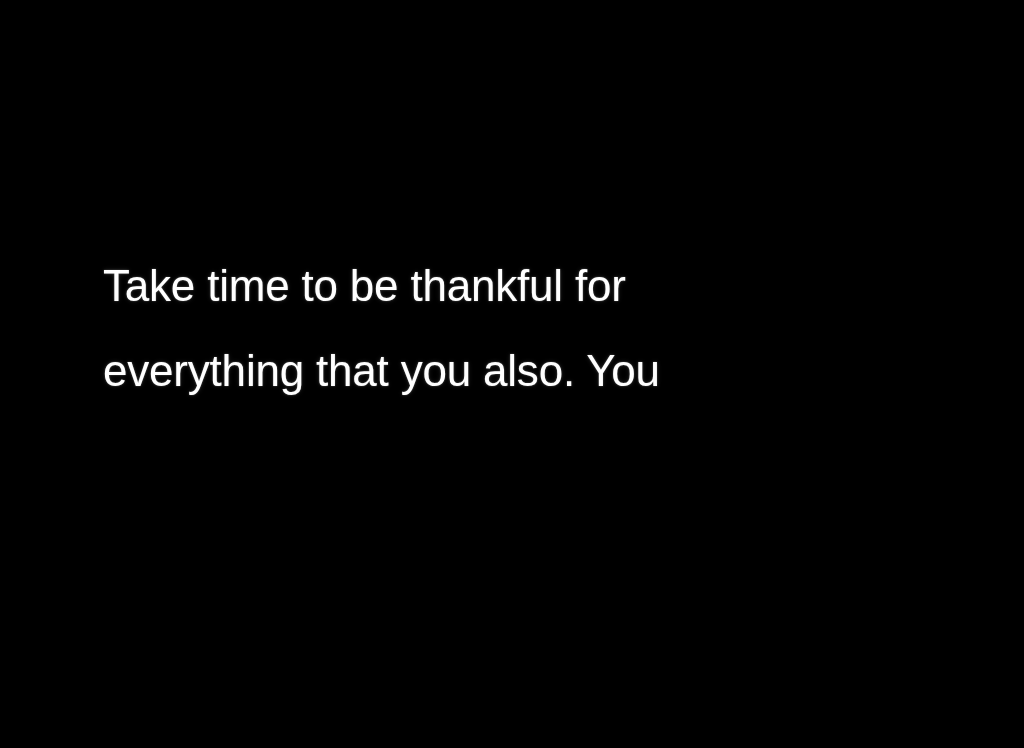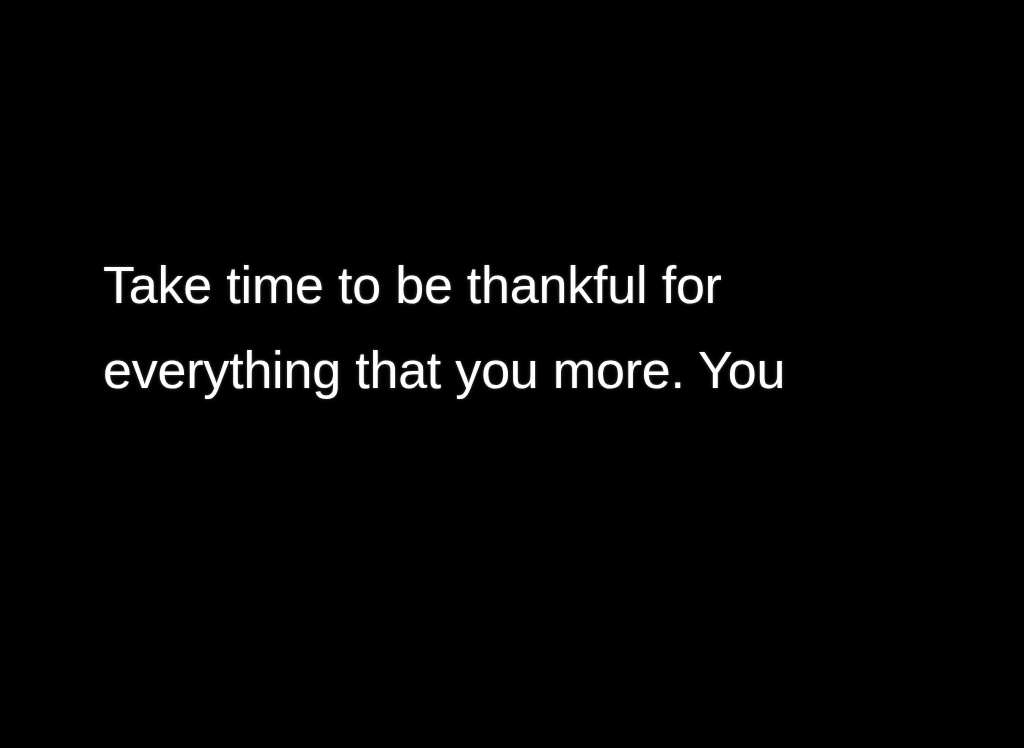--- a/index.html
+++ b/index.html
@@ -25,36 +25,36 @@
   .quote-block {
     position: absolute;
     left: 103px;
     top: 243px;
     width: 850px;
   }
 
   .quote-line {
     display: block;
     font-family: "Liberation Sans", "DejaVu Sans", sans-serif;
-    font-size: 52px;
+    font-size: 44px;
     font-weight: 300;
     line-height: 85px;
     letter-spacing: -0.2px;
     color: #ffffff;
     white-space: pre;
     text-align: left;
     
     text-shadow: 0 0 2px rgba(255,255,255,0.30),
                  0 0 5px rgba(255,255,255,0.12);
     -webkit-font-smoothing: antialiased;
   }
 </style>
 </head>
 <body>
 
 <div class="quote-canvas">
 
   <div class="quote-block">
     <span class="quote-line">Take time to be thankful for</span>
-    <span class="quote-line">everything that you more. You</span>
+    <span class="quote-line">everything that you also. You</span>
   </div>
 
 </div>
 
 </body></html>

